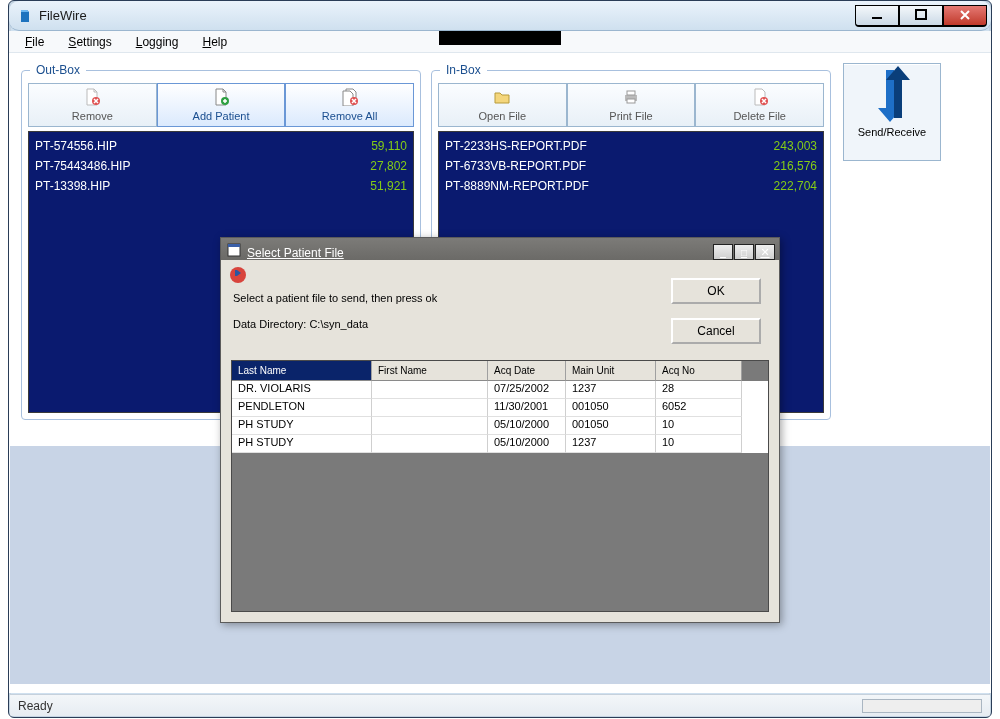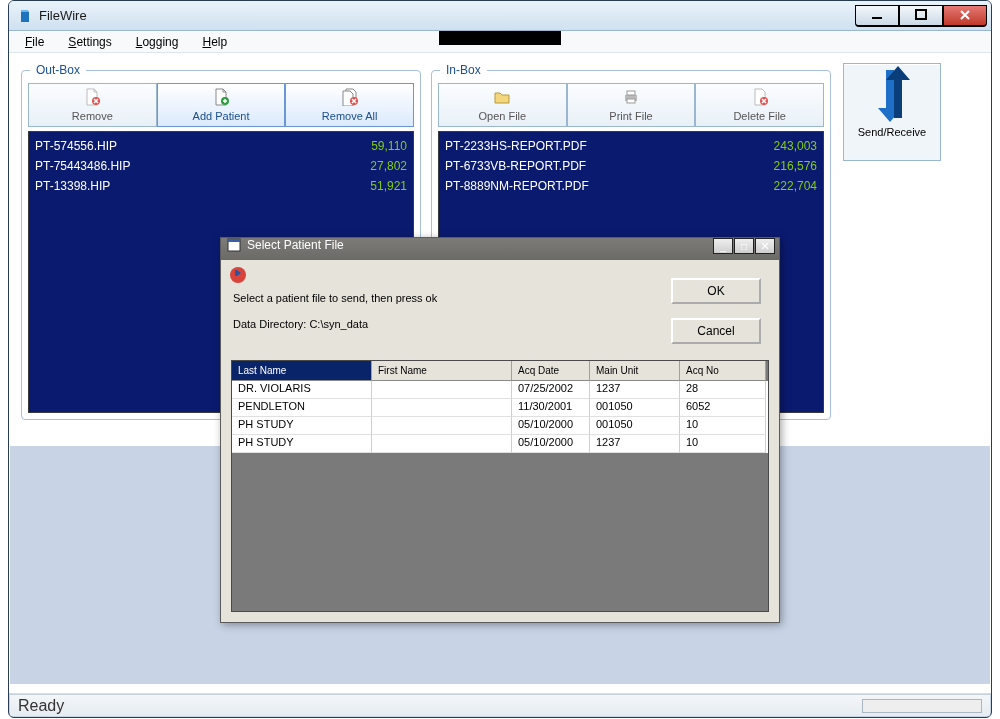--- a/index.html
+++ b/index.html
@@ -12,20 +12,21 @@
     border: 1px solid #2a3d57; border-radius: 6px;
     background: #cfe0ef;
     box-shadow: 0 0 0 2px rgba(0,0,0,0.05) inset;
     overflow: hidden;
   }
   .titlebar {
     height: 30px; display: flex; align-items: center;
     background: linear-gradient(#eaf3fb, #cfe0ef);
     padding: 0 4px 0 8px;
     border-bottom: 1px solid #9bb6cf;
+    border-radius: 10px;
   }
   .titlebar .app-icon { width: 16px; height: 16px; margin-right: 6px; }
   .titlebar .title { color: #1a1a1a; font-size: 13px; flex: 1 1 auto; }
   .titlebar .winbtns { display: flex; gap: 0; }
   .winbtn { width: 44px; height: 22px; border: 1px solid #000; border-bottom: 2px solid #000; background: linear-gradient(#f4f8fb,#cbd9e6); display: inline-flex; align-items: center; justify-content: center; font-size: 12px; color: #000; }
   .winbtn.min { border-radius: 0 0 0 4px; }
   .winbtn.close { background: linear-gradient(#e57a74,#c0392b); color: #fff; border-radius: 0 0 4px 0; }
   .winbtn svg { width: 14px; height: 14px; }
 
   .menubar { height: 22px; background: #f7f9fb; border-bottom: 1px solid #dfe7ee; display: flex; align-items: center; padding: 0 6px; gap: 4px; }
@@ -58,62 +59,63 @@
   .list-row .size { color: #84cc16; }
 
   .right-col { width: 102px; display: flex; flex-direction: column; align-items: center; }
   .sr-btn {
     width: 98px; height: 98px; border: 1px solid #9bb6cf; background: #f0f5fa;
     display: flex; flex-direction: column; align-items: center; justify-content: flex-start;
     font-size: 11px; color: #000;
     box-shadow: 0 1px 0 #fff inset;
   }
 
-  .statusbar { position: absolute; left: 1px; right: 1px; bottom: 1px; height: 22px; background: linear-gradient(#f3f6f9,#e6ecf2); border-top: 1px solid #c6d1dc; display: flex; align-items: center; padding: 0 8px; font-size: 16px; color: #333; }
+  .statusbar { position: absolute; left: 1px; right: 1px; bottom: 1px; height: 22px; background: linear-gradient(#f3f6f9,#e6ecf2); border-top: 1px solid #c6d1dc; display: flex; align-items: center; padding: 0 8px; font-size: 12px; color: #333; }
   .progress-well { position: absolute; right: 8px; bottom: 3px; width: 120px; height: 14px; border: 1px solid #aab6c2; background: #eee; }
 
   .black-tab { position: absolute; top: 30px; left: 430px; width: 122px; height: 14px; background: #000; }
 
   
   .out-col { width: 400px; }
   .in-col  { width: 400px; }
 
   
   .dialog {
     position: absolute; left: 220px; top: 237px; width: 560px; height: 386px;
     background: #e6e3db; border: 1px solid #5b5b5b;
     box-shadow: 2px 2px 8px rgba(0,0,0,0.35);
     display: flex; flex-direction: column;
     z-index: 50;
   }
   .dlg-title {
     height: 22px; background: linear-gradient(#7c7b78, #6b6a67);
-    color: #fff; display: flex; align-items: flex-start; padding: 0 4px 0 6px;
+    color: #fff; display: flex; align-items: flex-end; padding: 0 4px 0 6px;
     font-size: 12px;
+    text-decoration: underline;
   }
   .dlg-title .dlg-icon { margin-right: 6px; }
   .dlg-title .spacer { flex: 1 1 auto; }
   .dlg-winbtn { width: 20px; height: 16px; background: linear-gradient(#eee,#cfcfcf); border: 1px solid #222; margin-left: 1px; display: inline-flex; align-items: center; justify-content: center; font-size: 10px; }
   .dlg-winbtn.close { font-size: 11px; }
 
   .dlg-body { position: relative; flex: 1 1 auto; padding: 6px 10px 6px 10px; }
   .dlg-logo { position: absolute; left: 8px; top: 6px; }
   .dlg-btn { position: absolute; right: 18px; width: 90px; height: 26px; background: #e6e3db; border: 2px outset #fff; font-size: 12px; }
   .dlg-btn.ok { top: 18px; }
   .dlg-btn.cancel { top: 58px; }
 
   .dlg-table { position: absolute; left: 10px; top: 100px; right: 10px; bottom: 10px; background: #7a7a7a; border: 1px solid #4a4a4a; overflow: hidden; }
   .dlg-thead { display: flex; }
   .dlg-th { background: #e6e3db; border-right: 1px solid #a0a0a0; border-bottom: 1px solid #8a8a8a; height: 20px; display: flex; align-items: center; padding: 0 6px; font-size: 10px; }
   .dlg-th.sorted { background: #0a246a; color: #fff; }
   .dlg-row { display: flex; background: #fff; height: 18px; font-size: 11px; }
   .dlg-td { border-right: 1px solid #cfcfcf; border-bottom: 1px solid #e0e0e0; padding: 1px 6px; overflow: hidden; white-space: nowrap; }
 
   .col-ln { width: 140px; }
-  .col-fn { width: 140px; }
+  .col-fn { width: 116px; }
   .col-ad { width: 78px; }
   .col-mu { width: 90px; }
   .col-an { width: 86px; }
 
   .prompt-text { position: absolute; left: 12px; top: 32px; font-size: 11px; }
   .datadir-text { position: absolute; left: 12px; top: 58px; font-size: 11px; }
 
   .doc-icon { display:inline-block; }
 </style>
 </head>

